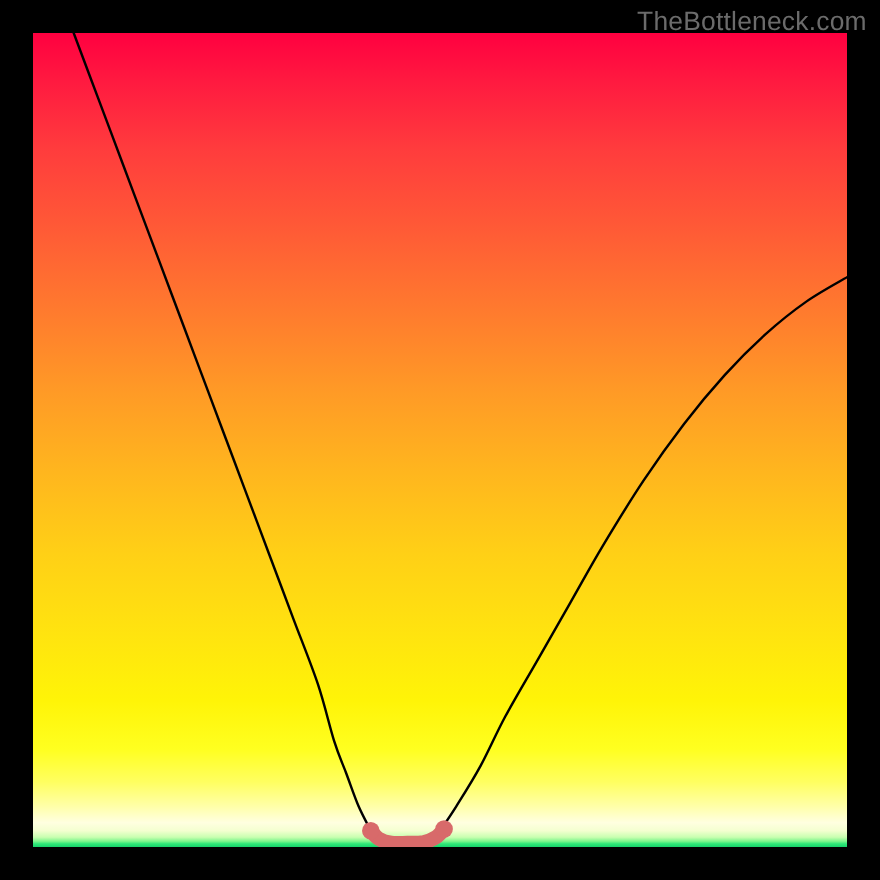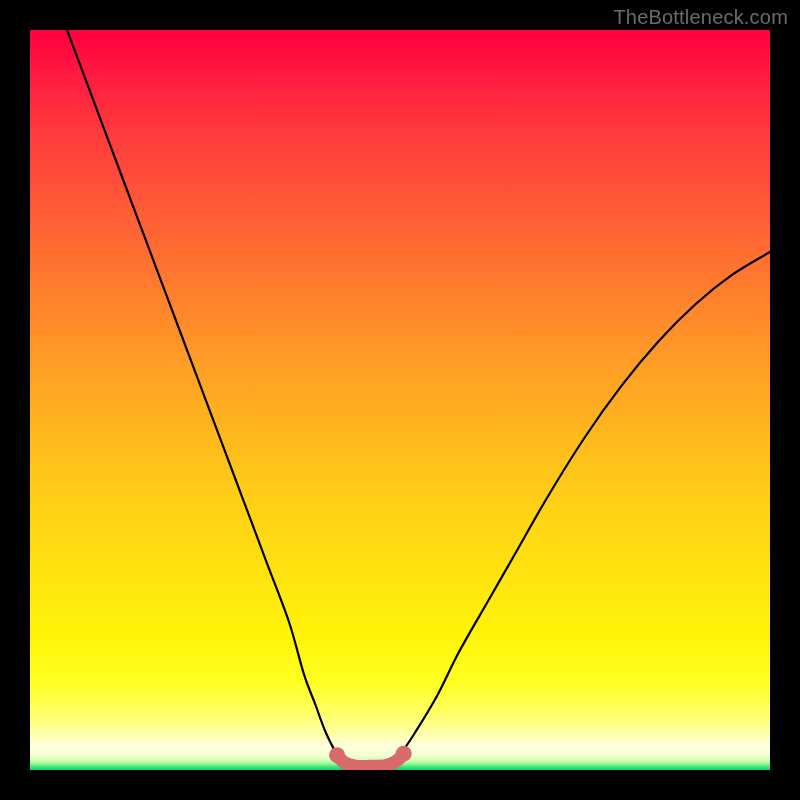--- a/index.html
+++ b/index.html
@@ -51,21 +51,21 @@
       #7cf58c 99.3%,
       #30e878 99.6%,
       #16d26a 100%
     );
   }
   .watermark {
     position: absolute;
     top: 6px;
     right: 12px;
     color: #6b6b6b;
-    font-size: 20px;
+    font-size: 24px;
     font-weight: 500;
     letter-spacing: 0.2px;
     user-select: none;
   }
   svg.curves {
     position: absolute;
     inset: 0;
   }
 </style>
 </head>

